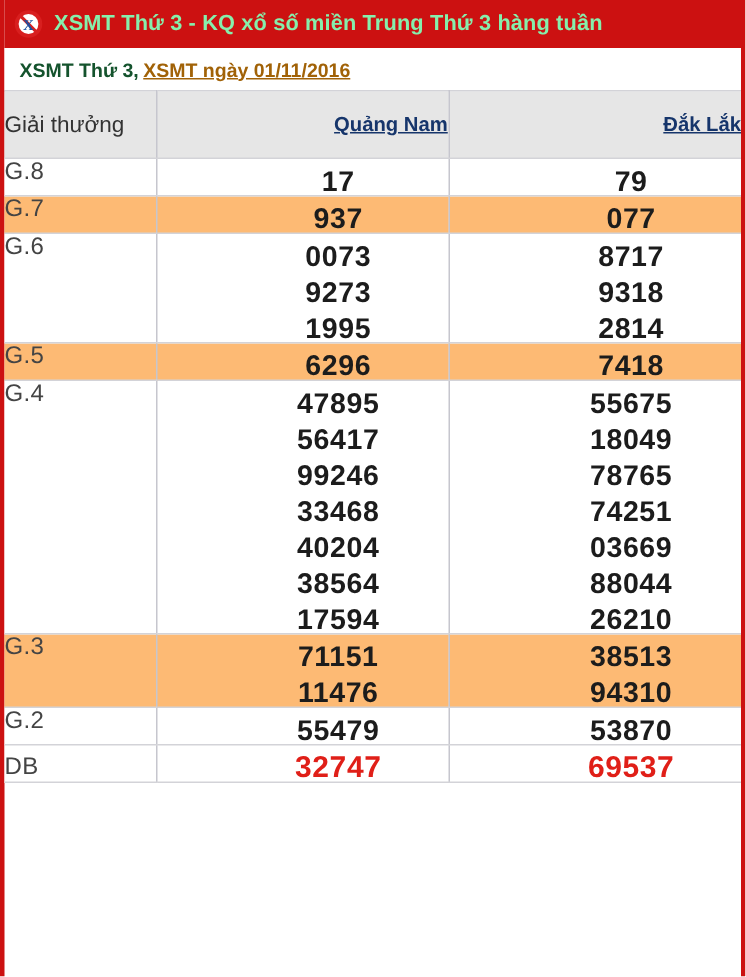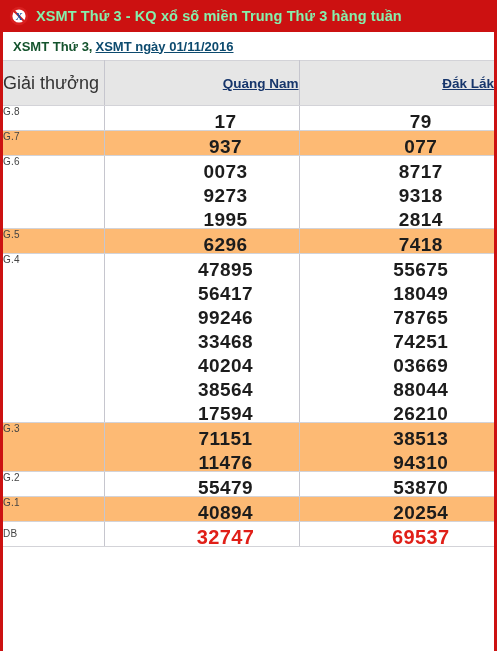--- a/index.html
+++ b/index.html
@@ -52,21 +52,21 @@
     align-items: center;
     padding-left: 10px;
     font-size: 13px;
     font-weight: bold;
     color: #9b1616;
     background: #ffffff;
     white-space: nowrap;
   }
   .subtitle .plain { color: #14532d; }
   .subtitle .date-link {
-    color: #0c4a6e;
+    color: #a16207;
     text-decoration: underline;
     cursor: pointer;
     margin-left: 3px;
   }
   
   table.results {
     width: 100%;
     border-collapse: collapse;
     table-layout: fixed;
   }
@@ -86,40 +86,40 @@
     border-right: 1px solid #c6c6ce;
   }
   thead th {
     background: #e6e6e6;
     height: 44px;
     vertical-align: middle;
   }
   th.prize-head {
     text-align: left;
     padding-left: 12px;
-    font-size: 18px;
+    font-size: 15px;
     font-weight: normal;
     color: #333333;
   }
   th.prov-head {
     text-align: right;
   }
   th.prov-head .prov-link {
     font-size: 13.5px;
     font-weight: bold;
     color: #16356b;
     text-decoration: underline;
     cursor: pointer;
   }
   tbody tr.shade td { background: #fdba74; }
   tbody tr.light td { background: #ffffff; }
   td.prize-cell {
     vertical-align: top;
     padding: 7px 0 0 12px;
-    font-size: 10px;
+    font-size: 16px;
     color: #444444;
     letter-spacing: 0.2px;
   }
   td.val-cell {
     vertical-align: top;
     text-align: center;
     padding: 0;
   }
   .num {
     font-size: 19px;
@@ -248,29 +248,20 @@
         </tr>
         <tr class="light">
           <td class="prize-cell">G.2</td>
           <td class="val-cell first-col">
             <div class="num">55479</div>
           </td>
           <td class="val-cell">
             <div class="num">53870</div>
           </td>
         </tr>
-        <tr class="shade">
-          <td class="prize-cell">G.1</td>
-          <td class="val-cell first-col">
-            <div class="num">40894</div>
-          </td>
-          <td class="val-cell">
-            <div class="num">20254</div>
-          </td>
-        </tr>
         <tr class="light db">
           <td class="prize-cell">DB</td>
           <td class="val-cell first-col">
             <div class="num">32747</div>
           </td>
           <td class="val-cell">
             <div class="num">69537</div>
           </td>
         </tr>
       </tbody>

